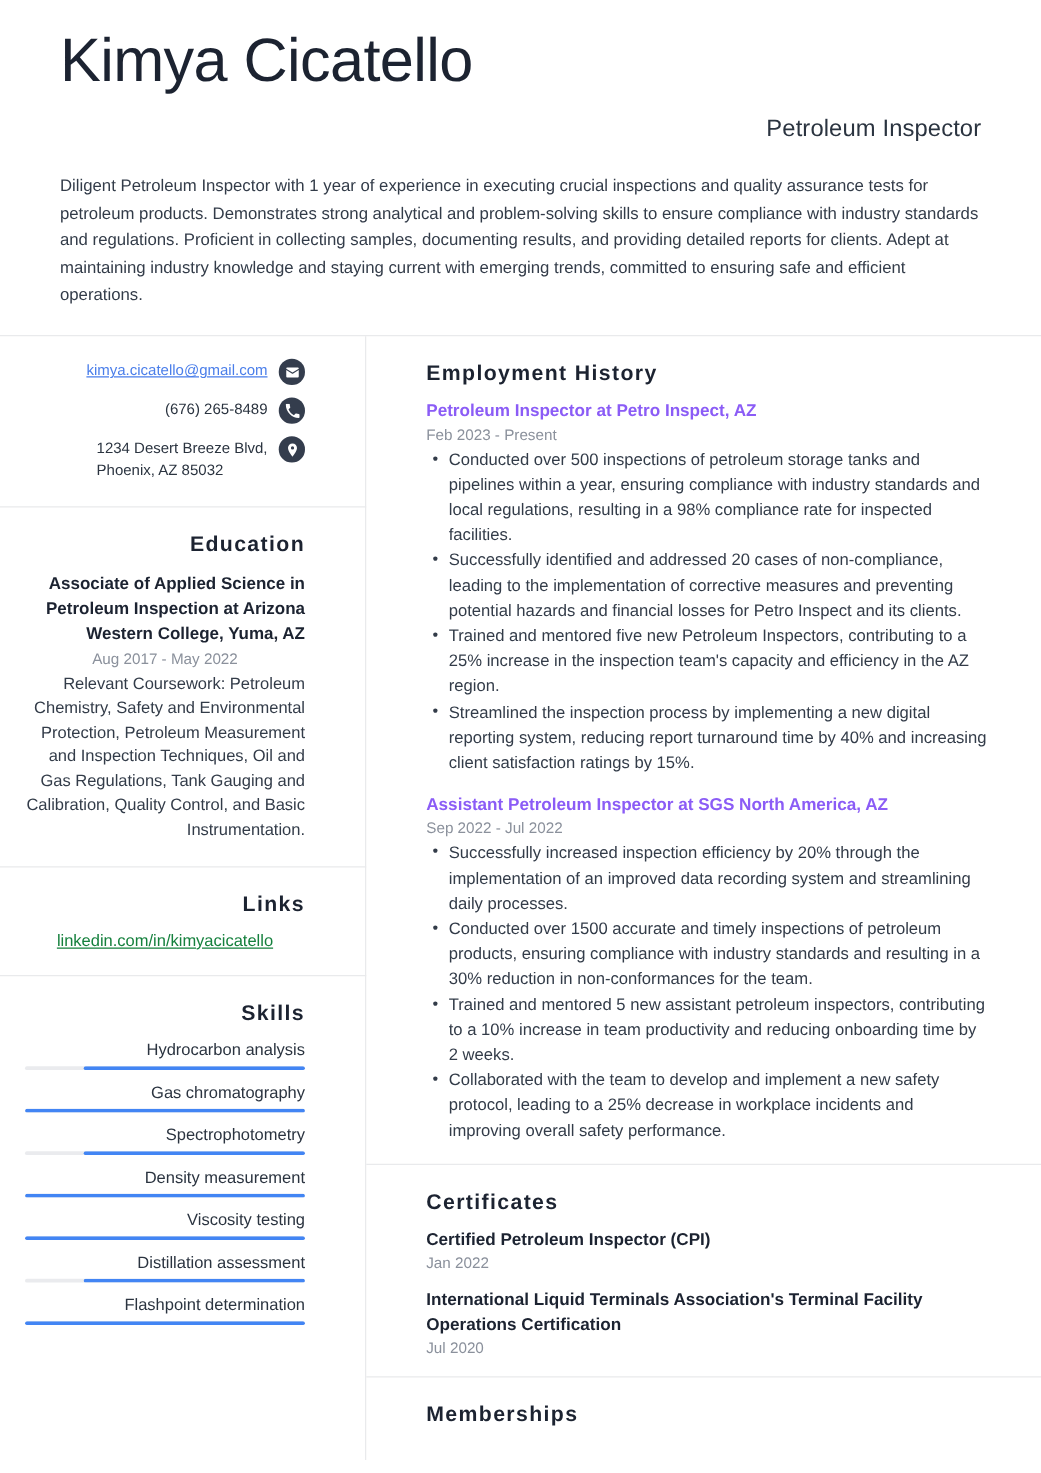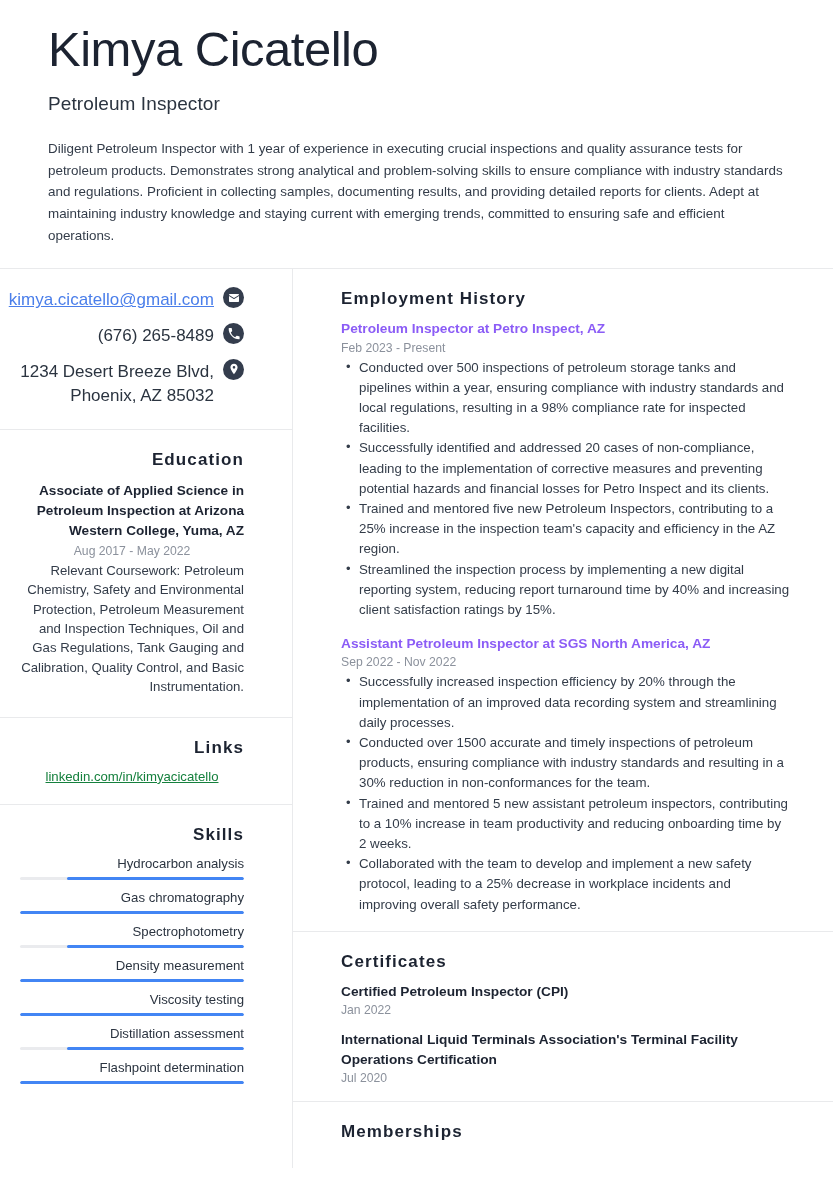--- a/index.html
+++ b/index.html
@@ -22,20 +22,21 @@
     letter-spacing: -0.5px;
     line-height: 1.12;
     white-space: nowrap;
   }
   .job-title {
     font-size: 19px;
     font-weight: 400;
     color: #2b3440;
     margin-top: 16px;
     letter-spacing: 0.1px;
+    text-align: right;
   }
   .summary {
     margin-top: 23px;
     font-size: 13.4px;
     line-height: 1.62;
     color: #333c49;
     width: 740px;
     text-align: left;
   }
 
@@ -60,22 +61,22 @@
   .contact { padding: 18px 48px 20px 20px; }
   .contact-row {
     display: flex;
     align-items: flex-start;
     justify-content: flex-end;
     gap: 9px;
     margin-bottom: 10px;
   }
   .contact-row:last-child { margin-bottom: 0; }
   .contact-text {
-    font-size: 17px;
-    text-align: right;
+    font-size: 12px;
+    text-align: left;
     line-height: 1.45;
     color: #2b3440;
     padding-top: 1px;
   }
   .contact-text.link { color: #4a7eea; text-decoration: underline; }
   .ico {
     width: 21px; height: 21px; flex: 0 0 21px;
     border-radius: 50%;
     background: #343d4d;
     display: flex; align-items: center; justify-content: center;
@@ -329,21 +330,21 @@
               <div class="job-date">Feb 2023 - Present</div>
               <ul class="bullets">
                 <li>Conducted over 500 inspections of petroleum storage tanks and pipelines within a year, ensuring compliance with industry standards and local regulations, resulting in a 98% compliance rate for inspected facilities.</li>
                 <li>Successfully identified and addressed 20 cases of non-compliance, leading to the implementation of corrective measures and preventing potential hazards and financial losses for Petro Inspect and its clients.</li>
                 <li>Trained and mentored five new Petroleum Inspectors, contributing to a 25% increase in the inspection team's capacity and efficiency in the AZ region.</li>
                 <li>Streamlined the inspection process by implementing a new digital reporting system, reducing report turnaround time by 40% and increasing client satisfaction ratings by 15%.</li>
               </ul>
             </div>
             <div class="job">
               <div class="job-head">Assistant Petroleum Inspector at SGS North America, AZ</div>
-              <div class="job-date">Sep 2022 - Nov 2022</div>
+              <div class="job-date">Sep 2022 - Jul 2022</div>
               <ul class="bullets">
                 <li>Successfully increased inspection efficiency by 20% through the implementation of an improved data recording system and streamlining daily processes.</li>
                 <li>Conducted over 1500 accurate and timely inspections of petroleum products, ensuring compliance with industry standards and resulting in a 30% reduction in non-conformances for the team.</li>
                 <li>Trained and mentored 5 new assistant petroleum inspectors, contributing to a 10% increase in team productivity and reducing onboarding time by 2 weeks.</li>
                 <li>Collaborated with the team to develop and implement a new safety protocol, leading to a 25% decrease in workplace incidents and improving overall safety performance.</li>
               </ul>
             </div>
           </div>
       </div>
 

